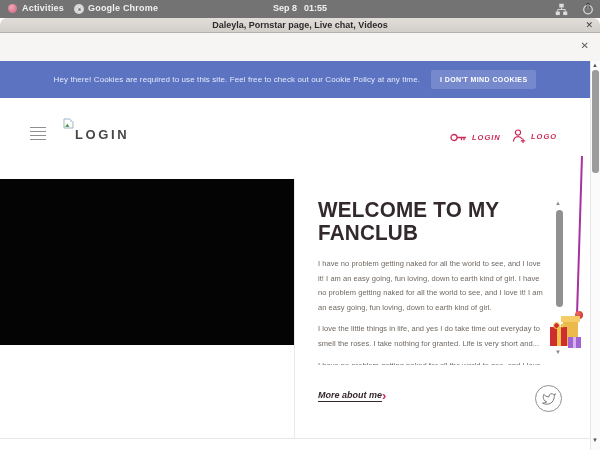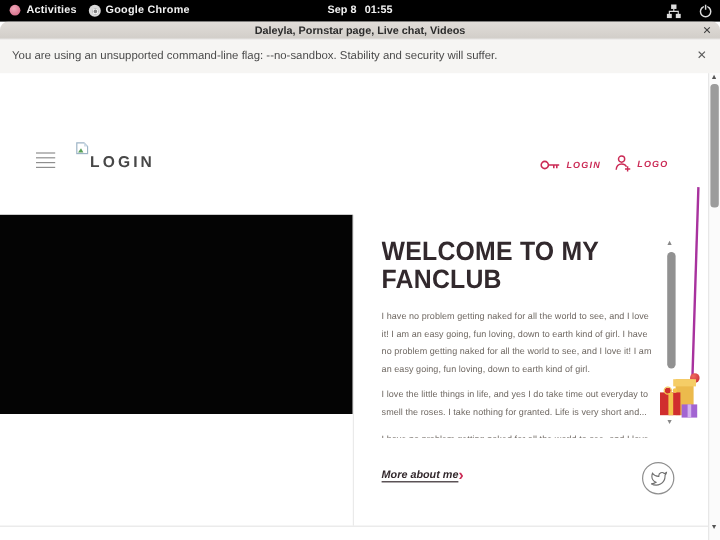--- a/index.html
+++ b/index.html
@@ -1,21 +1,21 @@
 <!DOCTYPE html>
 <html style="--accent: #cb2b56; --banner-blue: #5b73c1; --banner-button: #7589cc; --string: #a8329e;"><head>
 <meta charset="utf-8">
 <style>
   * { margin:0; padding:0; box-sizing:border-box; }
   html,body { width:600px; height:450px; }
   body { font-family:"Liberation Sans", sans-serif; background:#fff; }
   #screen { position:relative; width:600px; height:450px; overflow:hidden; background:#fff; }
 
   
-  .topbar { position:absolute; left:0; top:0; width:600px; height:18px; background:#000000; color:#f1f1f1; }
+  .topbar { position:absolute; left:0; top:0; width:600px; height:18px; background:#737373; color:#f1f1f1; }
   .topbar .dot { position:absolute; left:8px; top:4px; width:9px; height:9px; border-radius:50%;
                  background:radial-gradient(circle at 40% 35%, #f0a9ba, #cf5f7d); }
   .tb-label { position:absolute; top:3px; font-size:9px; font-weight:700; letter-spacing:.2px; }
   .tb-activities { left:22px; }
   .chrome-ico { position:absolute; left:74px; top:4px; width:10px; height:10px; border-radius:50%;
                 background:#d9d9d9; }
   .chrome-ico::after { content:""; position:absolute; left:2.5px; top:2.5px; width:5px; height:5px;
                 border-radius:50%; background:#808080; box-shadow:0 0 0 1px #f2f2f2 inset; }
   .tb-chrome { left:88px; }
   .tb-clock { position:absolute; left:50%; top:3px; transform:translateX(-50%); display:flex; gap:7px;
@@ -130,24 +130,27 @@
       </svg>
     </span>
   </div>
 
   <div class="titlebar">
     <span class="wtitle">Daleyla, Pornstar page, Live chat, Videos</span>
     <span class="wclose">✕</span>
   </div>
 
   <div class="infobar">
-    <span class="msg">You are using an unsupported command-line flag: --no-sandbox. Stability and security will suffer.</span>
     <span class="iclose">✕</span>
   </div>
 
+  <div class="cookie">
+    <span class="cmsg">Hey there! Cookies are required to use this site. Feel free to check out our Cookie Policy at any time.</span>
+    <button class="cbtn">I DON'T MIND COOKIES</button>
+  </div>
 
   <div class="hamburger">
     <span></span>
       <span></span>
       <span></span>
       <span style="margin-bottom:0"></span>
   </div>
   <svg class="brokenimg" width="11" height="11" viewBox="0 0 11 11">
     <path d="M1 1 H7 L10 4 V10 H1 Z" fill="#fff" stroke="#9db4c6" stroke-width="1"></path>
     <path d="M7 1 L7 4 L10 4 Z" fill="#cfdde8"></path>

